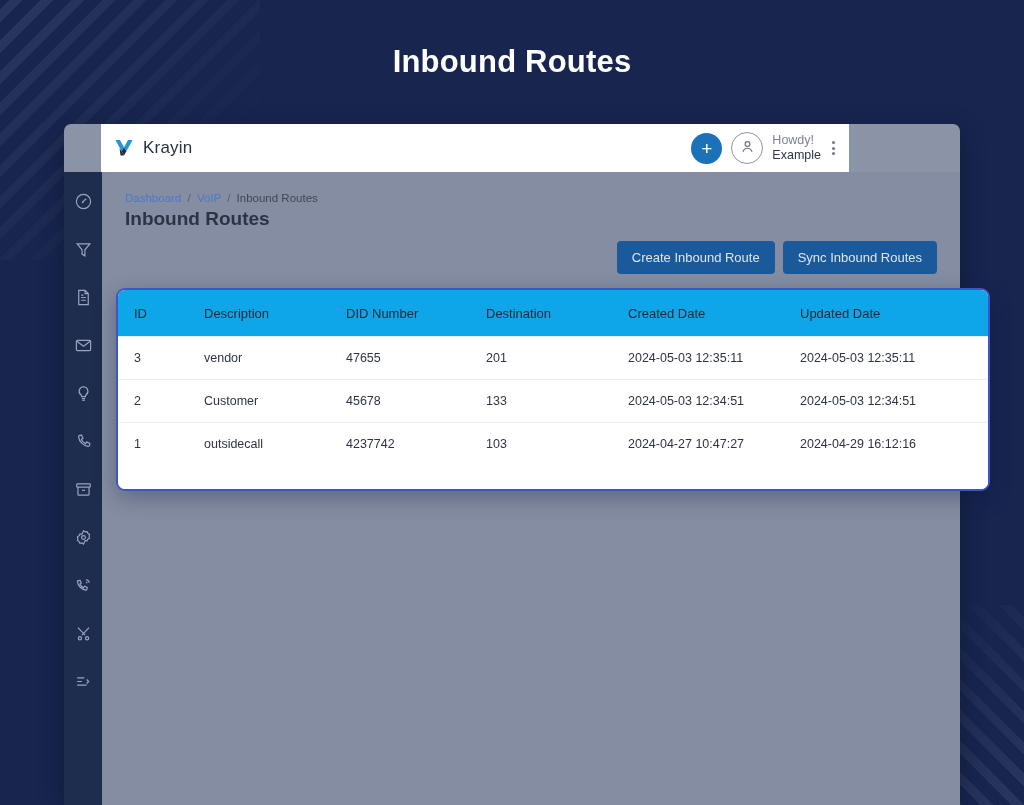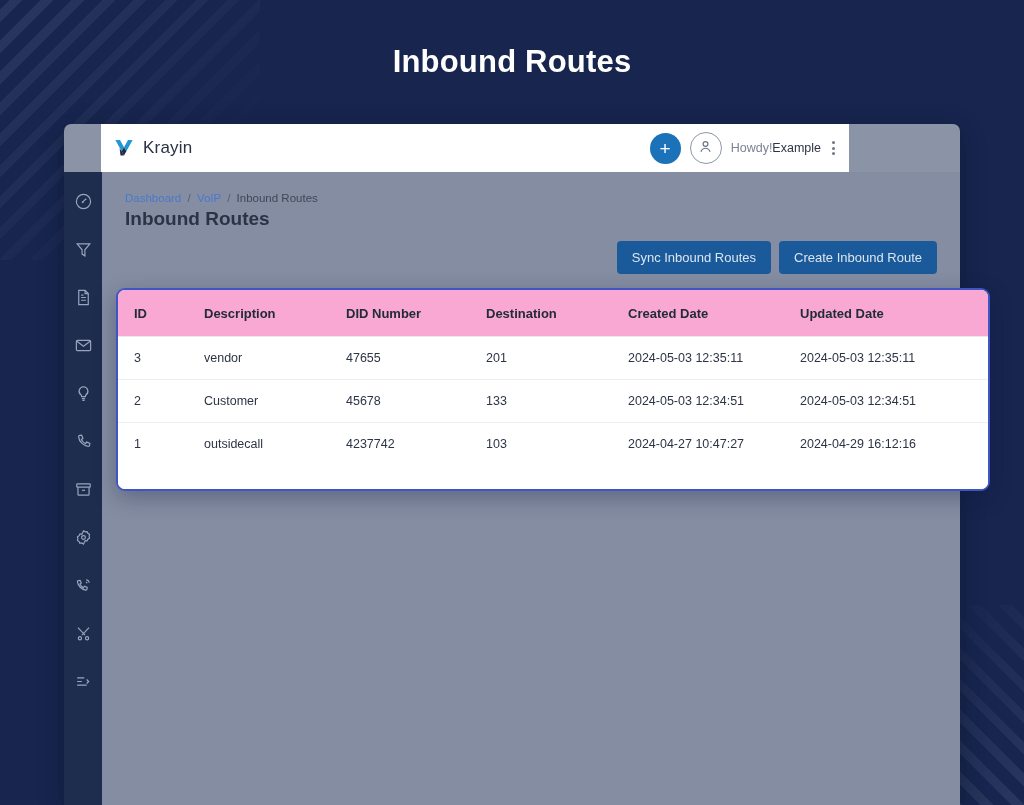--- a/index.html
+++ b/index.html
@@ -129,21 +129,21 @@
   }
   #avatar {
     width: 30px; height: 30px;
     border-radius: 50%;
     border: 1px solid #8f96a6;
     display: flex; align-items: center; justify-content: center;
     color: #6b7489;
   }
   #greeting {
     display: flex;
-    flex-direction: row;
+    flex-direction: column;
     line-height: 1.18;
     font-size: 12.5px;
   }
   #greeting .hi { color: #7b8395; }
   #greeting .who { color: #2c3446; }
   #kebab {
     display: flex;
     flex-direction: column;
     gap: 2.5px;
     padding: 0 6px 0 2px;
@@ -328,25 +328,25 @@
     overflow: hidden;
   }
   table {
     width: 100%;
     border-collapse: collapse;
     table-layout: fixed;
   }
   thead th {
     text-align: left;
     font-size: 13px;
-    font-weight: bold;
+    font-weight: normal;
     color: #232b3a;
     padding: 16px 6px 15px 6px;
     border-bottom: 1px solid #e7e9ee;
-    background: #f9a8d4;
+    background: #0ea5e9;
   }
   tbody td {
     font-size: 12.5px;
     color: #2d3445;
     padding: 14px 6px;
     border-bottom: 1px solid #eceef2;
     vertical-align: top;
     word-break: break-all;
   }
   tbody tr:last-child td { border-bottom: none; }
@@ -514,22 +514,22 @@
       <a>Dashboard</a>
       <span class="sep">/</span>
       <a>VoIP</a>
       <span class="sep">/</span>
       <span>Inbound Routes</span>
     </div>
 
     <div id="page-title">Inbound Routes</div>
 
     <div id="action-buttons">
+      <button class="primary-btn">Create Inbound Route</button>
       <button class="primary-btn">Sync Inbound Routes</button>
-      <button class="primary-btn">Create Inbound Route</button>
     </div>
 
     <div id="search-box">
       <span>
         <svg width="13" height="13" viewBox="0 0 24 24" fill="none" stroke="currentColor" stroke-width="2">
           <circle cx="10.5" cy="10.5" r="6.5"></circle>
             <path d="M15.5 15.5 20.5 20.5"></path>
         </svg>
       </span>
       <input id="search-input" type="text" placeholder="Search Here..." style="">

